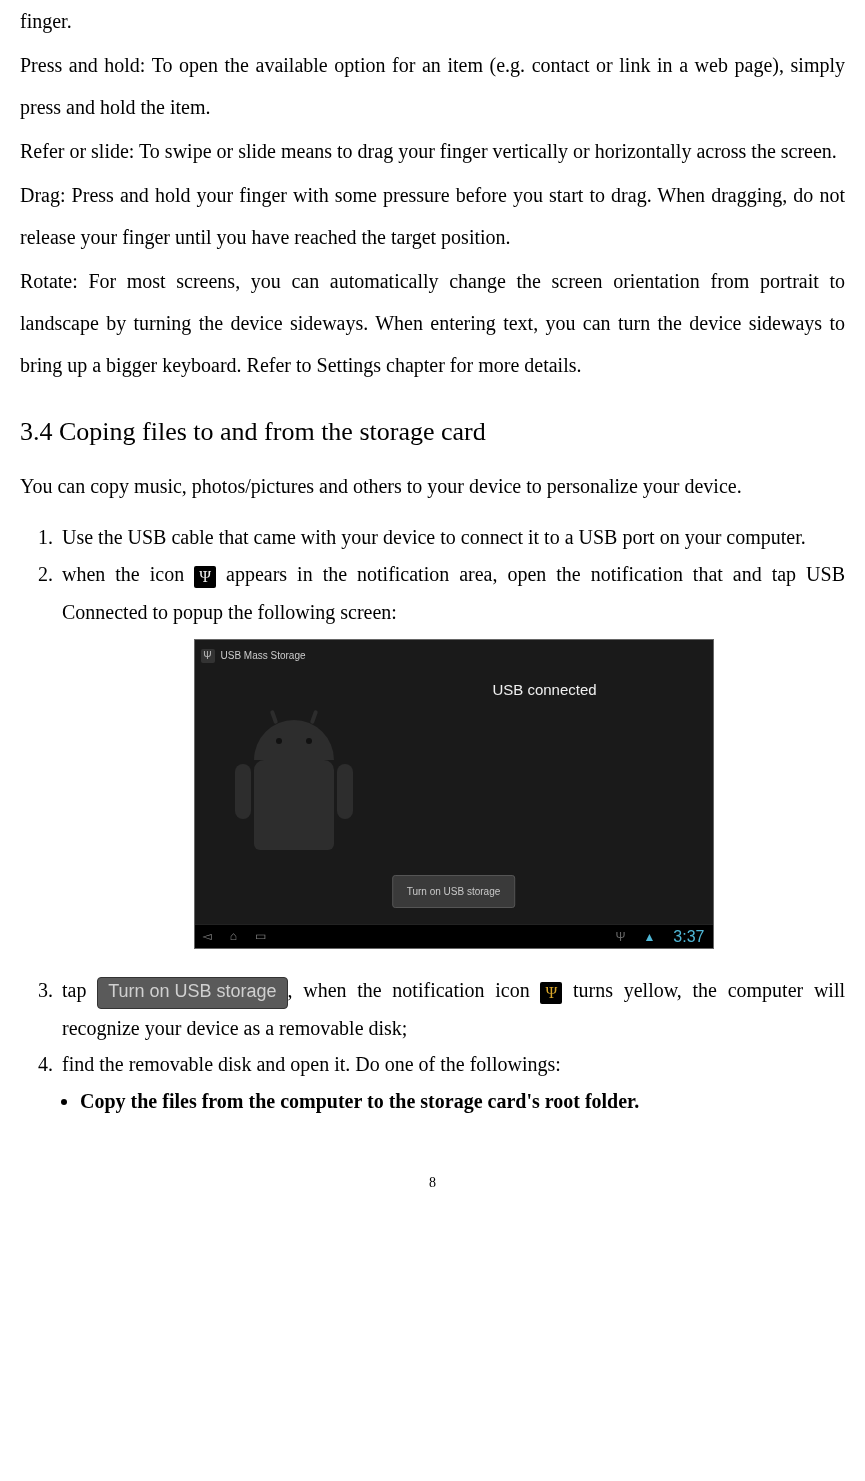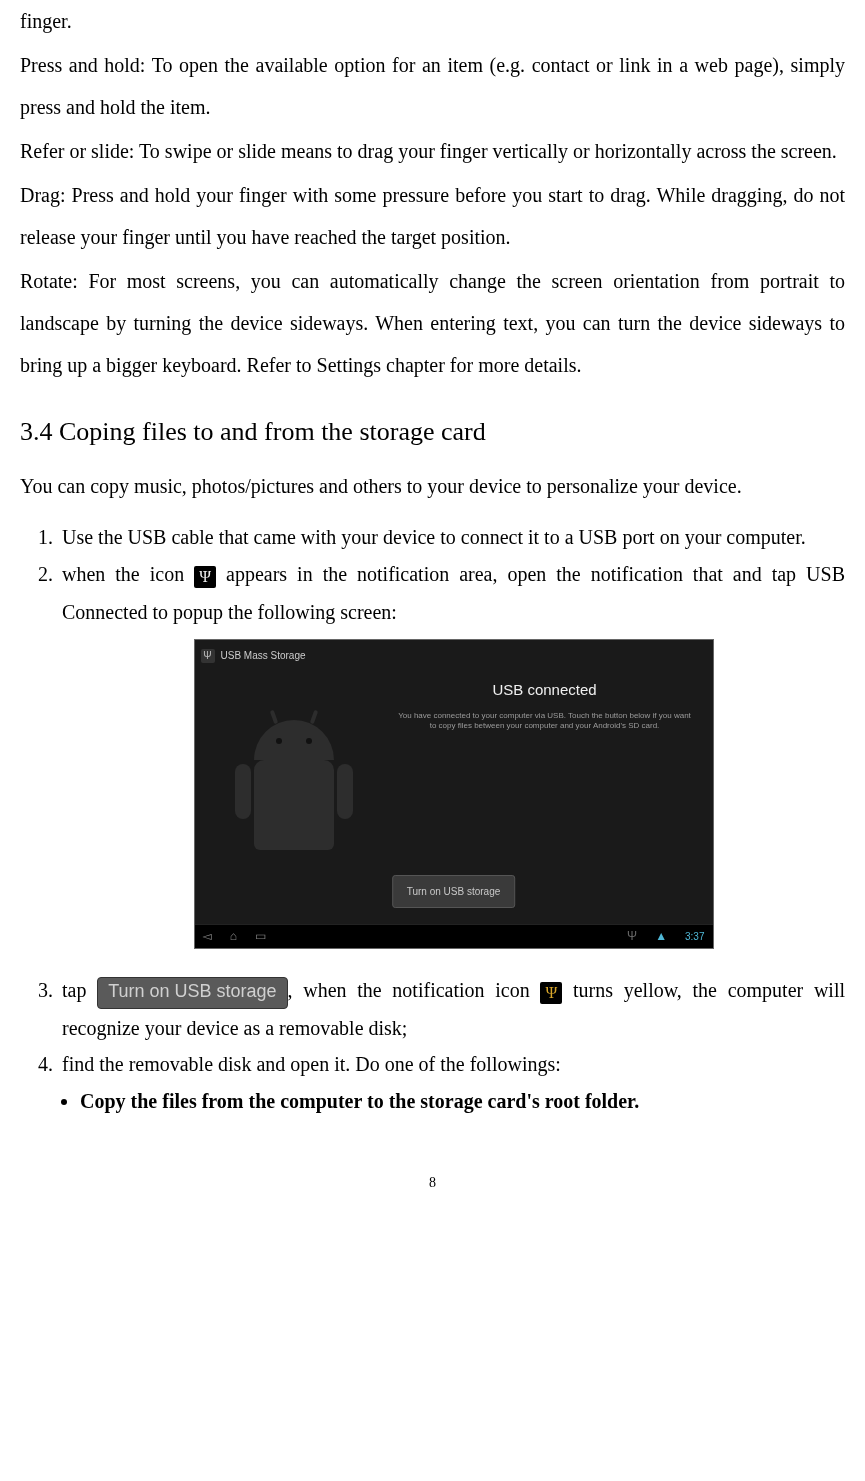--- a/index.html
+++ b/index.html
@@ -204,21 +204,21 @@
     }
     .ss-nav-left, .ss-nav-right {
       display: flex;
       gap: 18px;
       align-items: center;
       color: #888;
       font-size: 12px;
     }
     .ss-time {
       color: #4fb7d6;
-      font-size: 10px;
+      font-size: 16px;
     }
     ul.bullets {
       list-style: disc;
       padding-left: 60px;
       font-weight: bold;
     }
     ul.bullets li {
       line-height: 1.9;
       text-align: justify;
     }
@@ -236,21 +236,21 @@
 
 <div class="para">
   <span class="bold">Press and hold:</span><span> To open the available option for an item (e.g. contact or link in a web page), simply press and hold the item.</span>
 </div>
 
 <div class="para">
   <span class="bold">Refer or slide:</span><span> To swipe or slide means to drag your finger vertically or horizontally across the screen.</span>
 </div>
 
 <div class="para">
-  <span class="bold">Drag:</span><span> Press and hold your finger with some pressure before you start to drag. While dragging, do not release your finger until you have reached the target position.</span>
+  <span class="bold">Drag:</span><span> Press and hold your finger with some pressure before you start to drag. When dragging, do not release your finger until you have reached the target position.</span>
 </div>
 
 <div class="para">
   <span class="bold">Rotate:</span><span> For most screens, you can automatically change the screen orientation from portrait to landscape by turning the device sideways. When entering text, you can turn the device sideways to bring up a bigger keyboard. Refer to Settings chapter for more details.</span>
 </div>
 
 <div class="section-heading">3.4 Coping files to and from the storage card</div>
 
 <div class="intro">You can copy music, photos/pictures and others to your device to personalize your device.</div>
 
@@ -268,21 +268,20 @@
           <div class="head">
               <span class="antenna-l"></span>
               <span class="antenna-r"></span>
             </div>
           <div class="body"></div>
           <div class="arm-l"></div>
           <div class="arm-r"></div>
         </div>
         <div class="ss-content">
           <div class="heading">USB connected</div>
-          <div class="sub">You have connected to your computer via USB. Touch the button below if you want to copy files between your computer and your Android's SD card.</div>
         </div>
         <div class="ss-button">Turn on USB storage</div>
         <div class="ss-navbar">
           <div class="ss-nav-left">
             <span>◅</span>
             <span>⌂</span>
             <span>▭</span>
           </div>
           <div class="ss-nav-right">
             <span style="color:#666;">Ψ</span>

